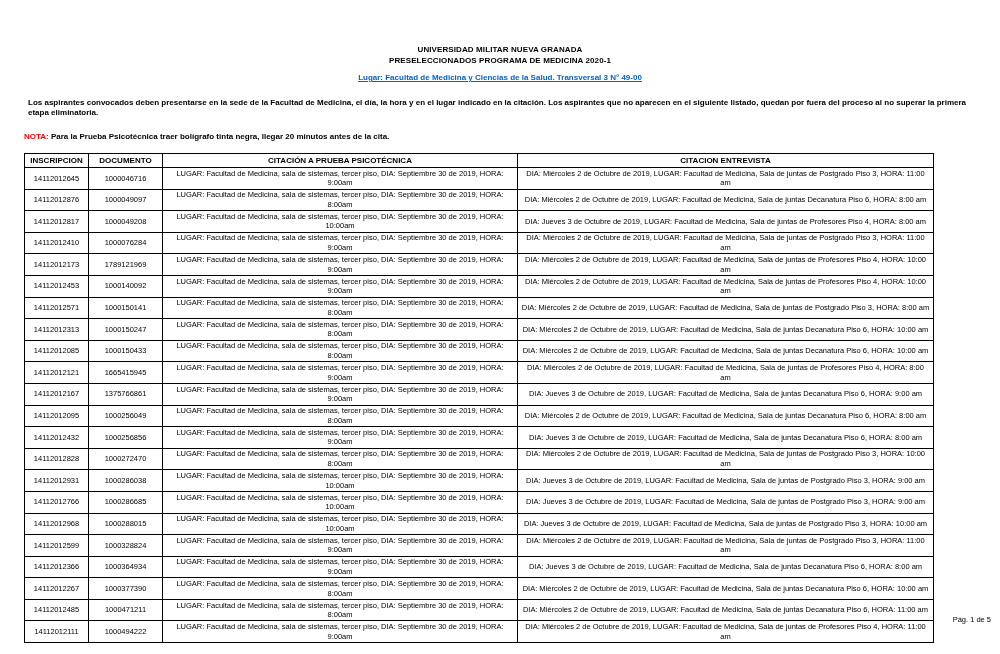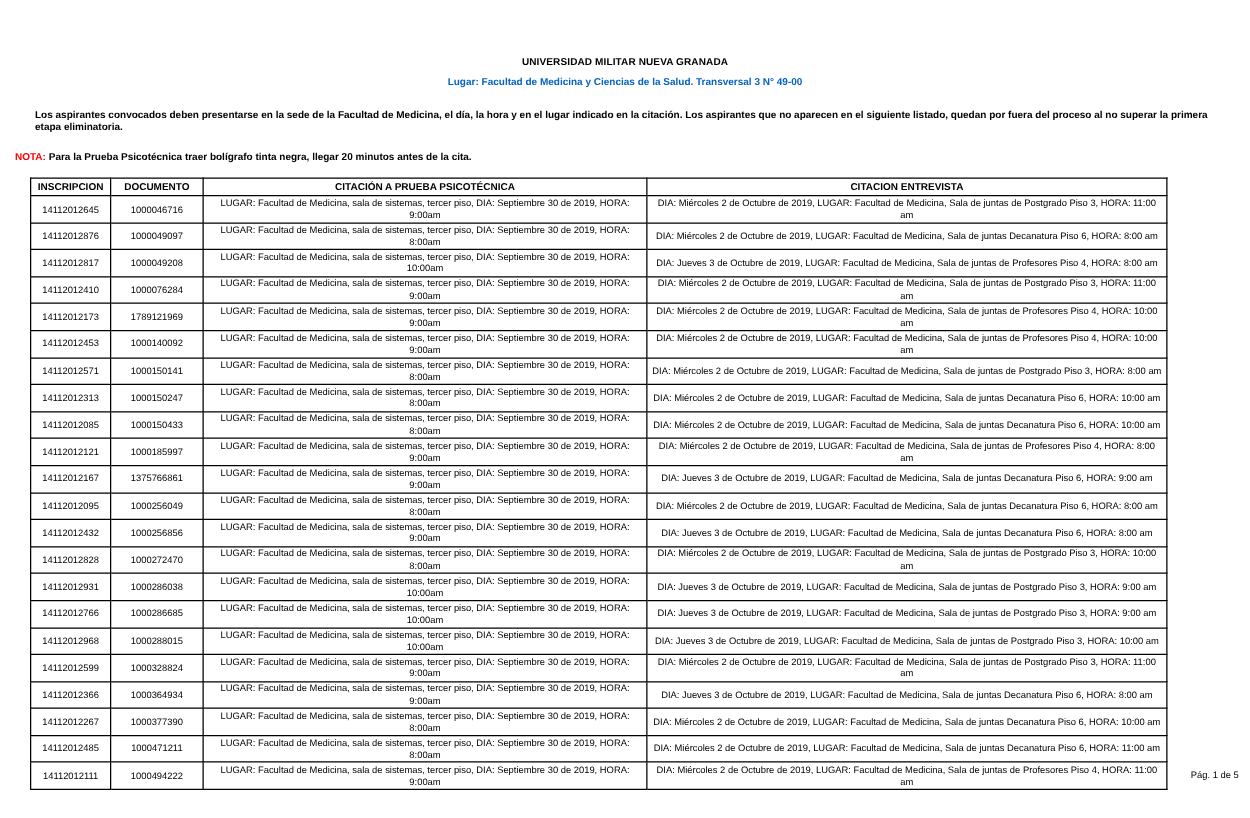--- a/index.html
+++ b/index.html
@@ -1,42 +1,43 @@
 <!DOCTYPE html>
 <html lang="es"><head>
 <meta charset="utf-8">
 <style>
   html,body{margin:0;padding:0;background:#ffffff;}
   body{width:1000px;height:654px;font-family:"Liberation Sans","DejaVu Sans",sans-serif;color:#000;-webkit-font-smoothing:antialiased;}
   .page{position:relative;width:1000px;height:654px;overflow:hidden;}
 
   .title-block{padding-top:44px;text-align:center;}
   .title-line{font-size:8px;font-weight:bold;line-height:11px;letter-spacing:.1px;}
-  .location-link{display:inline-block;margin-top:3px;font-size:8px;font-weight:bold;color:#0563C1;cursor:pointer;line-height:10px;}
+  .location-link{display:inline-block;margin-top:3px;font-size:8px;font-weight:bold;color:#0563C1;text-decoration:underline;cursor:pointer;line-height:10px;}
 
   .intro{width:944px;margin:14px auto 0 auto;text-align:left;font-size:8px;font-weight:bold;line-height:10px;}
 
-  .nota{margin:14px 0 0 12px;font-size:8px;font-weight:bold;line-height:10px;}
+  .nota{margin:14px 0 0 24px;font-size:8px;font-weight:bold;line-height:10px;}
   .nota-label{color:#FF0000;}
 
   table.cit{border-collapse:collapse;table-layout:fixed;margin:11px 0 0 24px;width:909px;}
   table.cit th, table.cit td{border:1px solid #000;overflow:hidden;}
   table.cit th{font-size:8px;font-weight:bold;height:13px;padding:0 2px;text-align:center;vertical-align:middle;}
   table.cit td{font-size:7.5px;line-height:9.6px;height:20.6px;padding:0 3px;text-align:center;vertical-align:middle;}
   col.c-insc{width:64px;} col.c-doc{width:74px;} col.c-psi{width:355px;} col.c-ent{width:416px;}
 
   .footer{position:absolute;right:9px;top:615px;font-size:7.5px;line-height:10px;}
 </style>
 </head>
 <body>
 
 <div class="page">
 
   <div class="title-block">
     <div class="title-line">UNIVERSIDAD MILITAR NUEVA GRANADA</div>
+    <div class="title-line">PRESELECCIONADOS PROGRAMA DE MEDICINA 2020-1</div>
     <div>
       <a class="location-link">Lugar: Facultad de Medicina y Ciencias de la Salud. Transversal 3 N° 49-00</a>
     </div>
   </div>
 
   <p class="intro">Los aspirantes convocados deben presentarse en la sede de la Facultad de Medicina, el día, la hora y en el lugar indicado en la citación. Los aspirantes que no aparecen en el siguiente listado, quedan por fuera del proceso al no superar la primera etapa eliminatoria.</p>
 
   <p class="nota">
     <span class="nota-label">NOTA:</span>
     <span>Para la Prueba Psicotécnica traer bolígrafo tinta negra, llegar 20 minutos antes de la cita.</span>
@@ -107,21 +108,21 @@
           <td>DIA: Miércoles 2 de Octubre de 2019, LUGAR: Facultad de Medicina, Sala de juntas Decanatura Piso 6, HORA: 10:00 am</td>
         </tr>
         <tr>
           <td>14112012085</td>
           <td>1000150433</td>
           <td>LUGAR: Facultad de Medicina, sala de sistemas, tercer piso, DIA: Septiembre 30 de 2019, HORA: 8:00am</td>
           <td>DIA: Miércoles 2 de Octubre de 2019, LUGAR: Facultad de Medicina, Sala de juntas Decanatura Piso 6, HORA: 10:00 am</td>
         </tr>
         <tr>
           <td>14112012121</td>
-          <td>1000185997</td>
+          <td>1665415945</td>
           <td>LUGAR: Facultad de Medicina, sala de sistemas, tercer piso, DIA: Septiembre 30 de 2019, HORA: 9:00am</td>
           <td>DIA: Miércoles 2 de Octubre de 2019, LUGAR: Facultad de Medicina, Sala de juntas de Profesores Piso 4, HORA: 8:00 am</td>
         </tr>
         <tr>
           <td>14112012167</td>
           <td>1375766861</td>
           <td>LUGAR: Facultad de Medicina, sala de sistemas, tercer piso, DIA: Septiembre 30 de 2019, HORA: 9:00am</td>
           <td>DIA: Jueves 3 de Octubre de 2019, LUGAR: Facultad de Medicina, Sala de juntas Decanatura Piso 6, HORA: 9:00 am</td>
         </tr>
         <tr>

